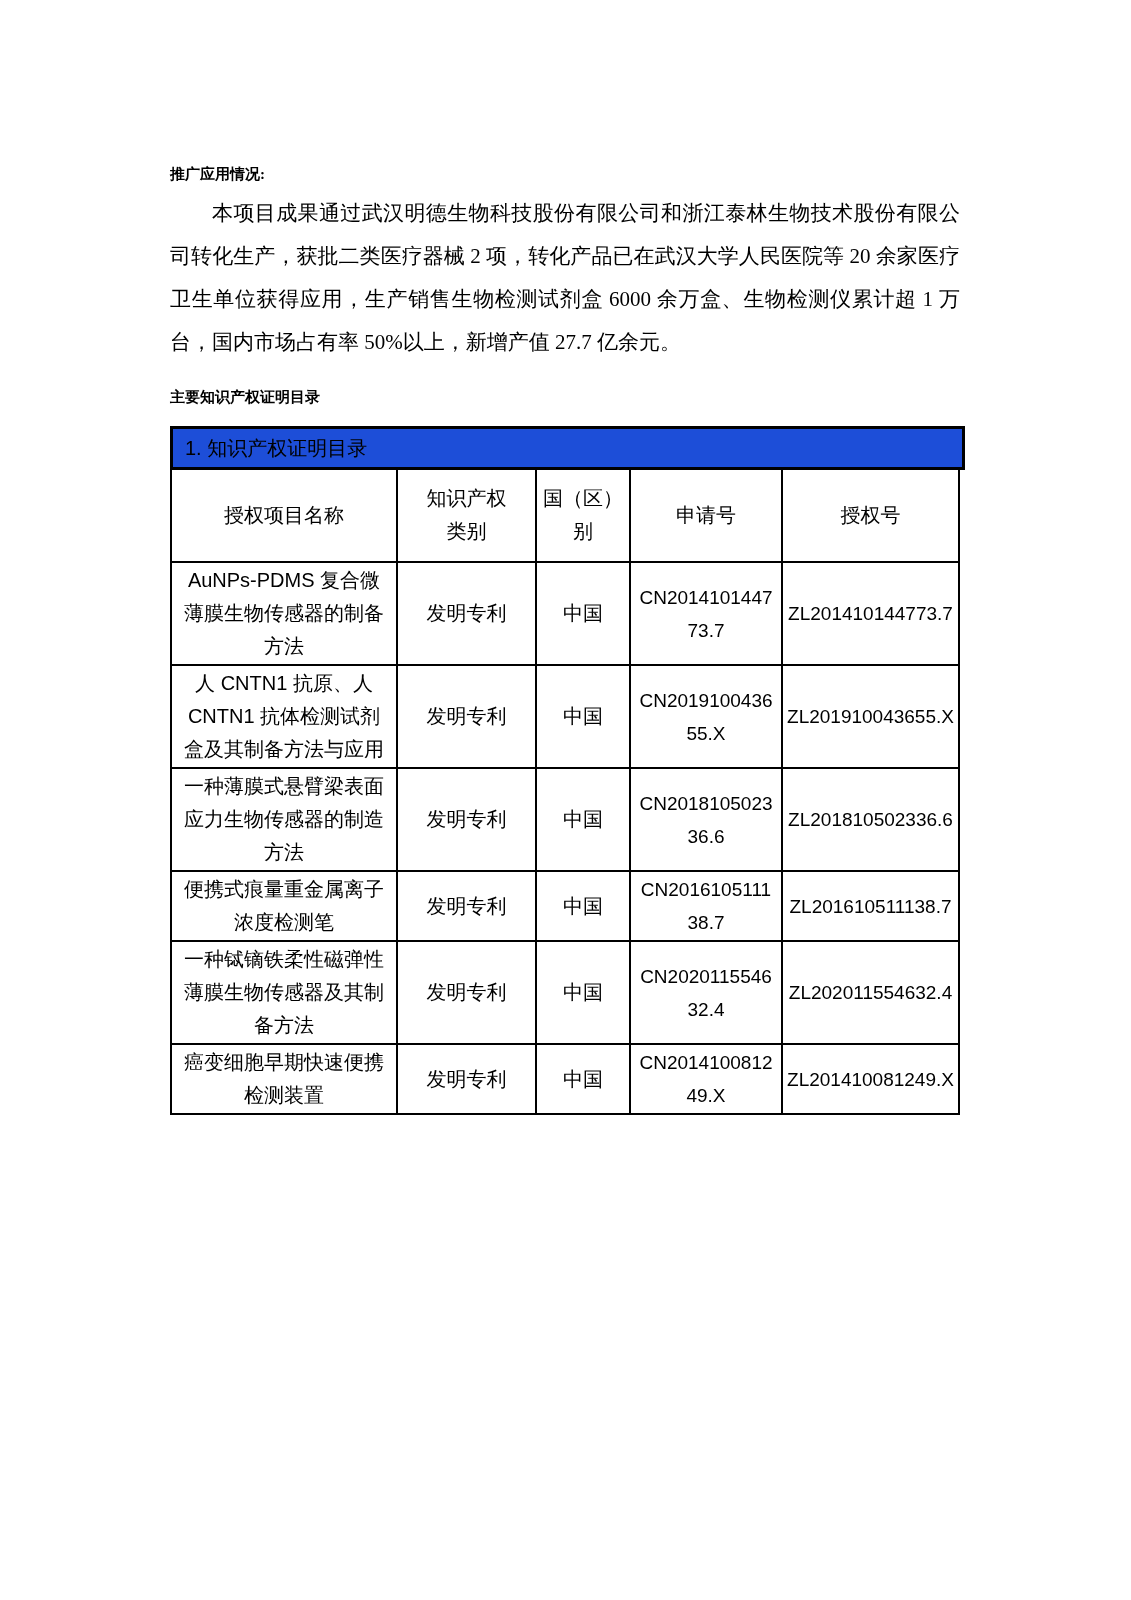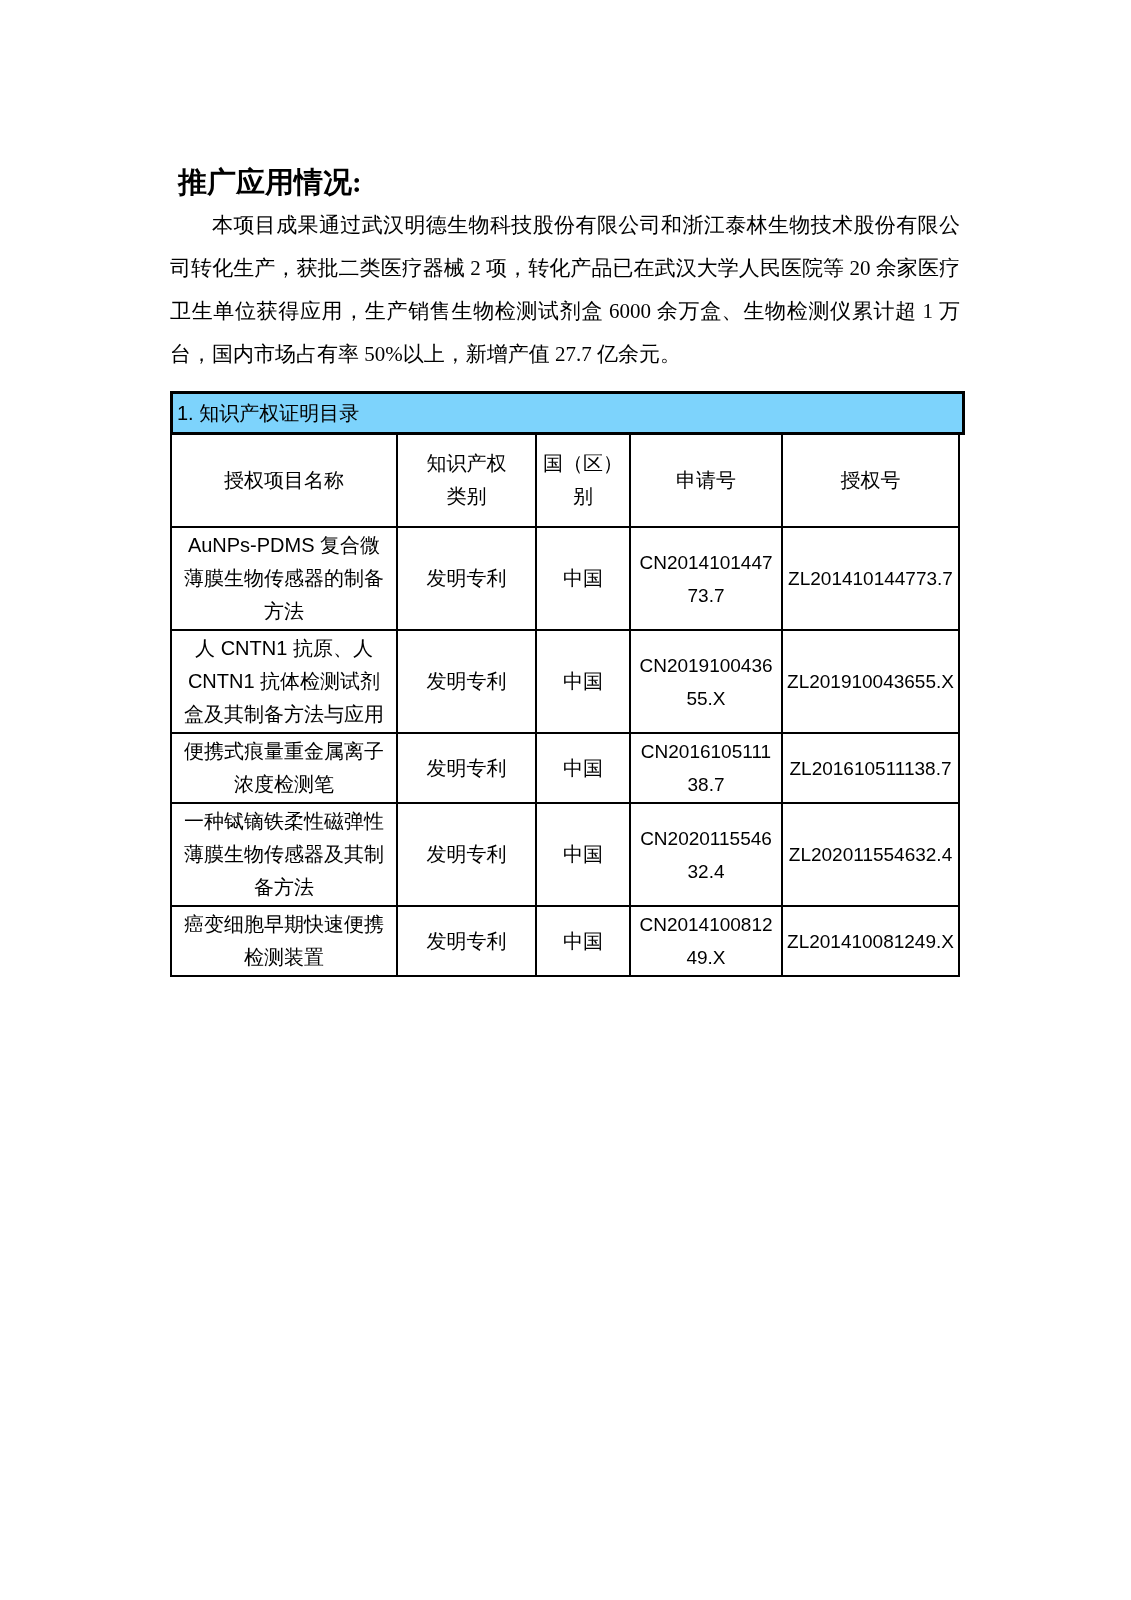--- a/index.html
+++ b/index.html
@@ -13,24 +13,24 @@
     height: 1600px;
     overflow: hidden;
     font-family: "Liberation Serif", "DejaVu Serif", serif;
   }
   .content {
     box-sizing: border-box;
     width: 1131px;
     padding: 161px 171px 0 170px;
   }
   .sec-heading {
-    font-size: 29px;
+    font-size: 15px;
     font-weight: bold;
     line-height: 27px;
-    margin: 8px;
+    margin: 0;
     font-family: "Liberation Serif", "DejaVu Serif", serif;
   }
   .body-par {
     margin: 4px 0 0 0;
     font-size: 21px;
     line-height: 43px;
     text-align: justify;
     text-indent: 2em;
   }
   .sec-heading.second {
@@ -38,26 +38,26 @@
   }
   
   .ip-title-box {
     box-sizing: border-box;
     margin-top: 15px;
     width: 795px;
     height: 44px;
     border: 3px solid #000;
     display: flex;
     align-items: center;
-    padding-left: 4px;
+    padding-left: 12px;
     font-size: 20px;
     font-family: "Liberation Sans", "DejaVu Sans", sans-serif;
     position: relative;
     z-index: 2;
-    background: #7dd3fc;
+    background: #1d4ed8;
   }
   table.ip-table {
     border-collapse: collapse;
     table-layout: fixed;
     width: 788px;
     margin-top: -3px;
     position: relative;
     z-index: 1;
   }
   .ip-table th, .ip-table td {
@@ -92,20 +92,21 @@
 </style>
 </head>
 <body>
 
 <div class="content">
 
   <h1 class="sec-heading">推广应用情况:</h1>
 
   <p class="body-par">本项目成果通过武汉明德生物科技股份有限公司和浙江泰林生物技术股份有限公司转化生产，获批二类医疗器械 2 项，转化产品已在武汉大学人民医院等 20 余家医疗卫生单位获得应用，生产销售生物检测试剂盒 6000 余万盒、生物检测仪累计超 1 万台，国内市场占有率 50%以上，新增产值 27.7 亿余元。</p>
 
+  <h1 class="sec-heading second">主要知识产权证明目录</h1>
 
   <div class="ip-title-box">
     <span>1. 知识产权证明目录</span>
   </div>
 
   <table class="ip-table">
     <colgroup>
       <col style="width:226px">
       <col style="width:139px">
       <col style="width:94px">
@@ -138,20 +139,30 @@
         <td class="cell-name">人 CNTN1 抗原、人
 CNTN1 抗体检测试剂
 盒及其制备方法与应用</td>
         <td class="cell-serif">发明专利</td>
         <td class="cell-serif">中国</td>
         <td class="cell-num">CN2019100436
 55.X</td>
         <td class="cell-num">ZL201910043655.X</td>
       </tr>
       <tr>
+        <td class="cell-name">一种薄膜式悬臂梁表面
+应力生物传感器的制造
+方法</td>
+        <td class="cell-serif">发明专利</td>
+        <td class="cell-serif">中国</td>
+        <td class="cell-num">CN2018105023
+36.6</td>
+        <td class="cell-num">ZL201810502336.6</td>
+      </tr>
+      <tr>
         <td class="cell-name">便携式痕量重金属离子
 浓度检测笔</td>
         <td class="cell-serif">发明专利</td>
         <td class="cell-serif">中国</td>
         <td class="cell-num">CN2016105111
 38.7</td>
         <td class="cell-num">ZL201610511138.7</td>
       </tr>
       <tr>
         <td class="cell-name">一种铽镝铁柔性磁弹性

